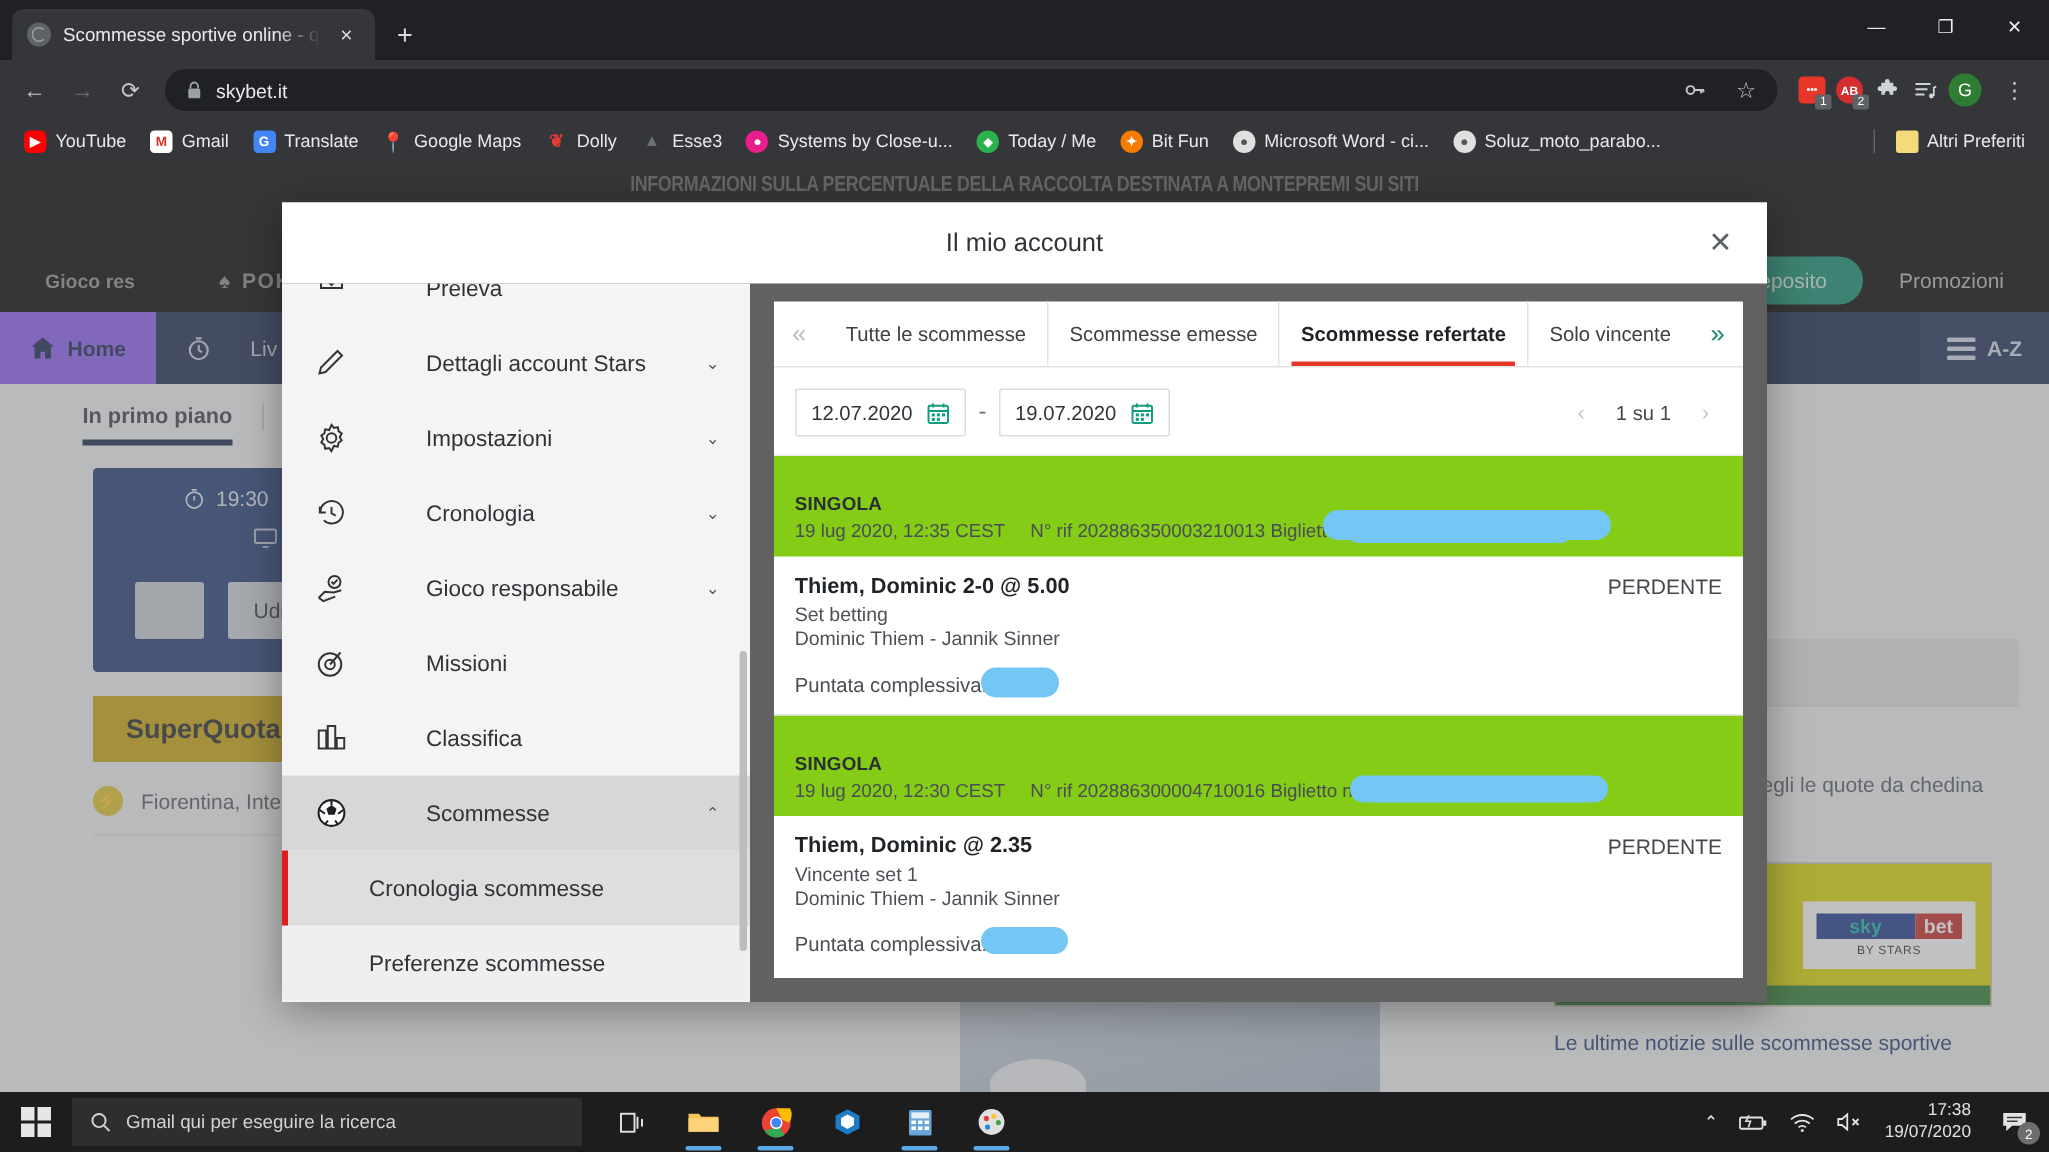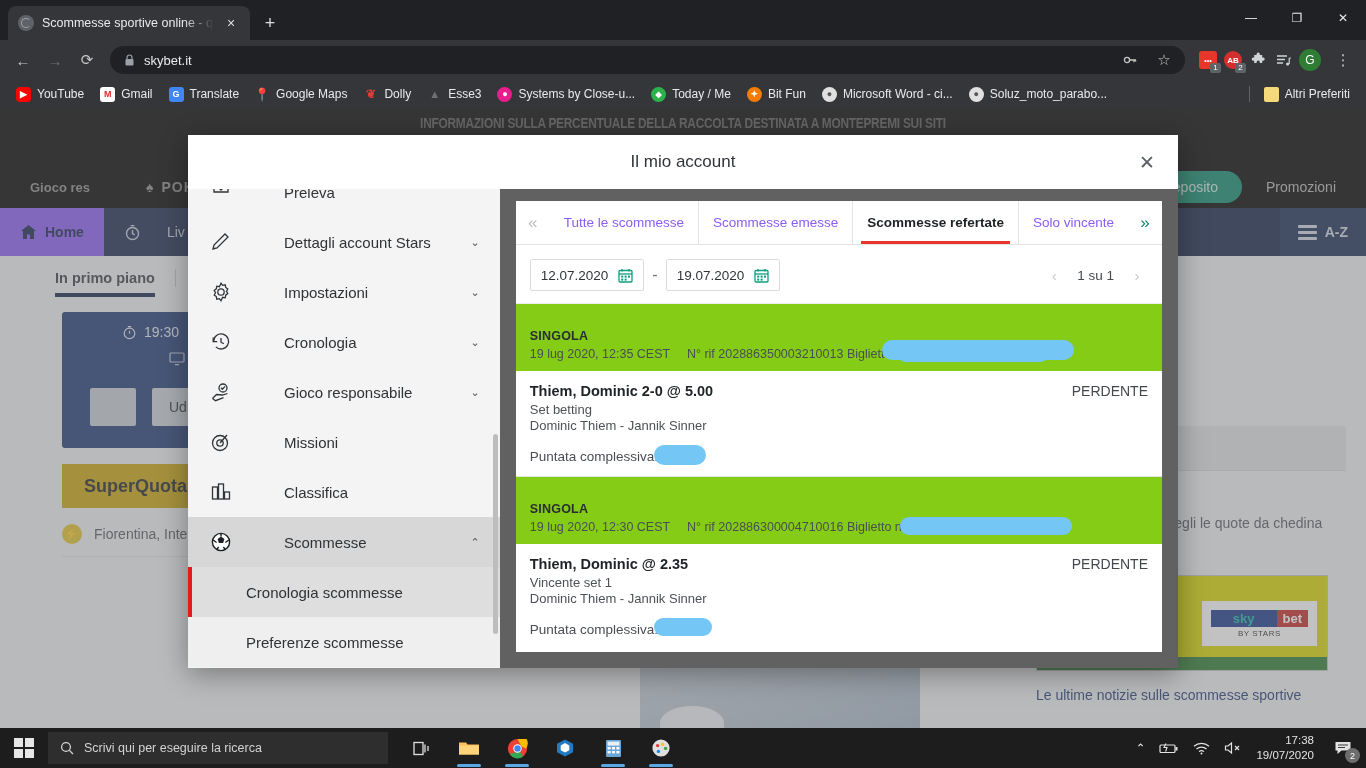--- a/index.html
+++ b/index.html
@@ -238,21 +238,21 @@
 
   
   .panel { flex: 1; padding: 12px 16px 16px; }
   .panel-inner { background: #fff; height: 100%; display: flex; flex-direction: column; }
   .tabs-row { display: flex; align-items: stretch; height: 44px; border-bottom: 1px solid #e2e2e2; }
   .tabs-arrow { width: 34px; display: flex; align-items: center; justify-content: center;
                 font-size: 17px; color: #b9bcc0; }
   .tabs-arrow.right { color: #0e8a6e; margin-left: auto; }
   .tabs-scroll { display: flex; align-items: stretch; }
   .tabitem {
-    display: flex; align-items: center; padding: 0 14px; font-size: 13.5px; color: #8b5cf6;
+    display: flex; align-items: center; padding: 0 14px; font-size: 13.5px; color: #404040;
     position: relative; white-space: nowrap;
   }
   .tabitem + .tabitem { border-left: 1px solid #e3e3e3; }
   .tabitem.sel { font-weight: bold; color: #1e2126; }
   .tabitem.sel::after { content: ""; position: absolute; left: 8px; right: 8px; bottom: 0; height: 3px; background: #e8362b; }
 
   .filter-row { display: flex; align-items: center; padding: 14px 14px 12px; border-bottom: 1px solid #ececec; }
   .datefield {
     border: 1px solid #dcdcdc; border-radius: 2px; height: 32px; display: flex;
     align-items: center; gap: 10px; padding: 0 10px; font-size: 13.5px; color: #31353b;
@@ -789,21 +789,21 @@
           <i></i>
         </span>
     </div>
     <div class="tb-search">
       <span>
         <svg width="14" height="14" viewBox="0 0 14 14">
             <circle cx="6" cy="6" r="4.4" fill="none" stroke="#d3d3d3" stroke-width="1.3"></circle>
             <path d="M9.4 9.4L13 13" stroke="#d3d3d3" stroke-width="1.3"></path>
           </svg>
       </span>
-      <span>Scrivi qui per eseguire la ricerca</span>
+      <span>Gmail qui per eseguire la ricerca</span>
     </div>
     <div class="tb-icons">
       <div class="tb-app">
         <svg width="19" height="17" viewBox="0 0 19 17">
             <rect x="2" y="2.5" width="9" height="12" fill="none" stroke="#e0e0e0" stroke-width="1.3"></rect>
             <path d="M13 4.5v8M16 6v5" stroke="#e0e0e0" stroke-width="1.3"></path>
           </svg>
       </div>
       <div class="tb-app run">
         <svg width="22" height="18" viewBox="0 0 22 18">

